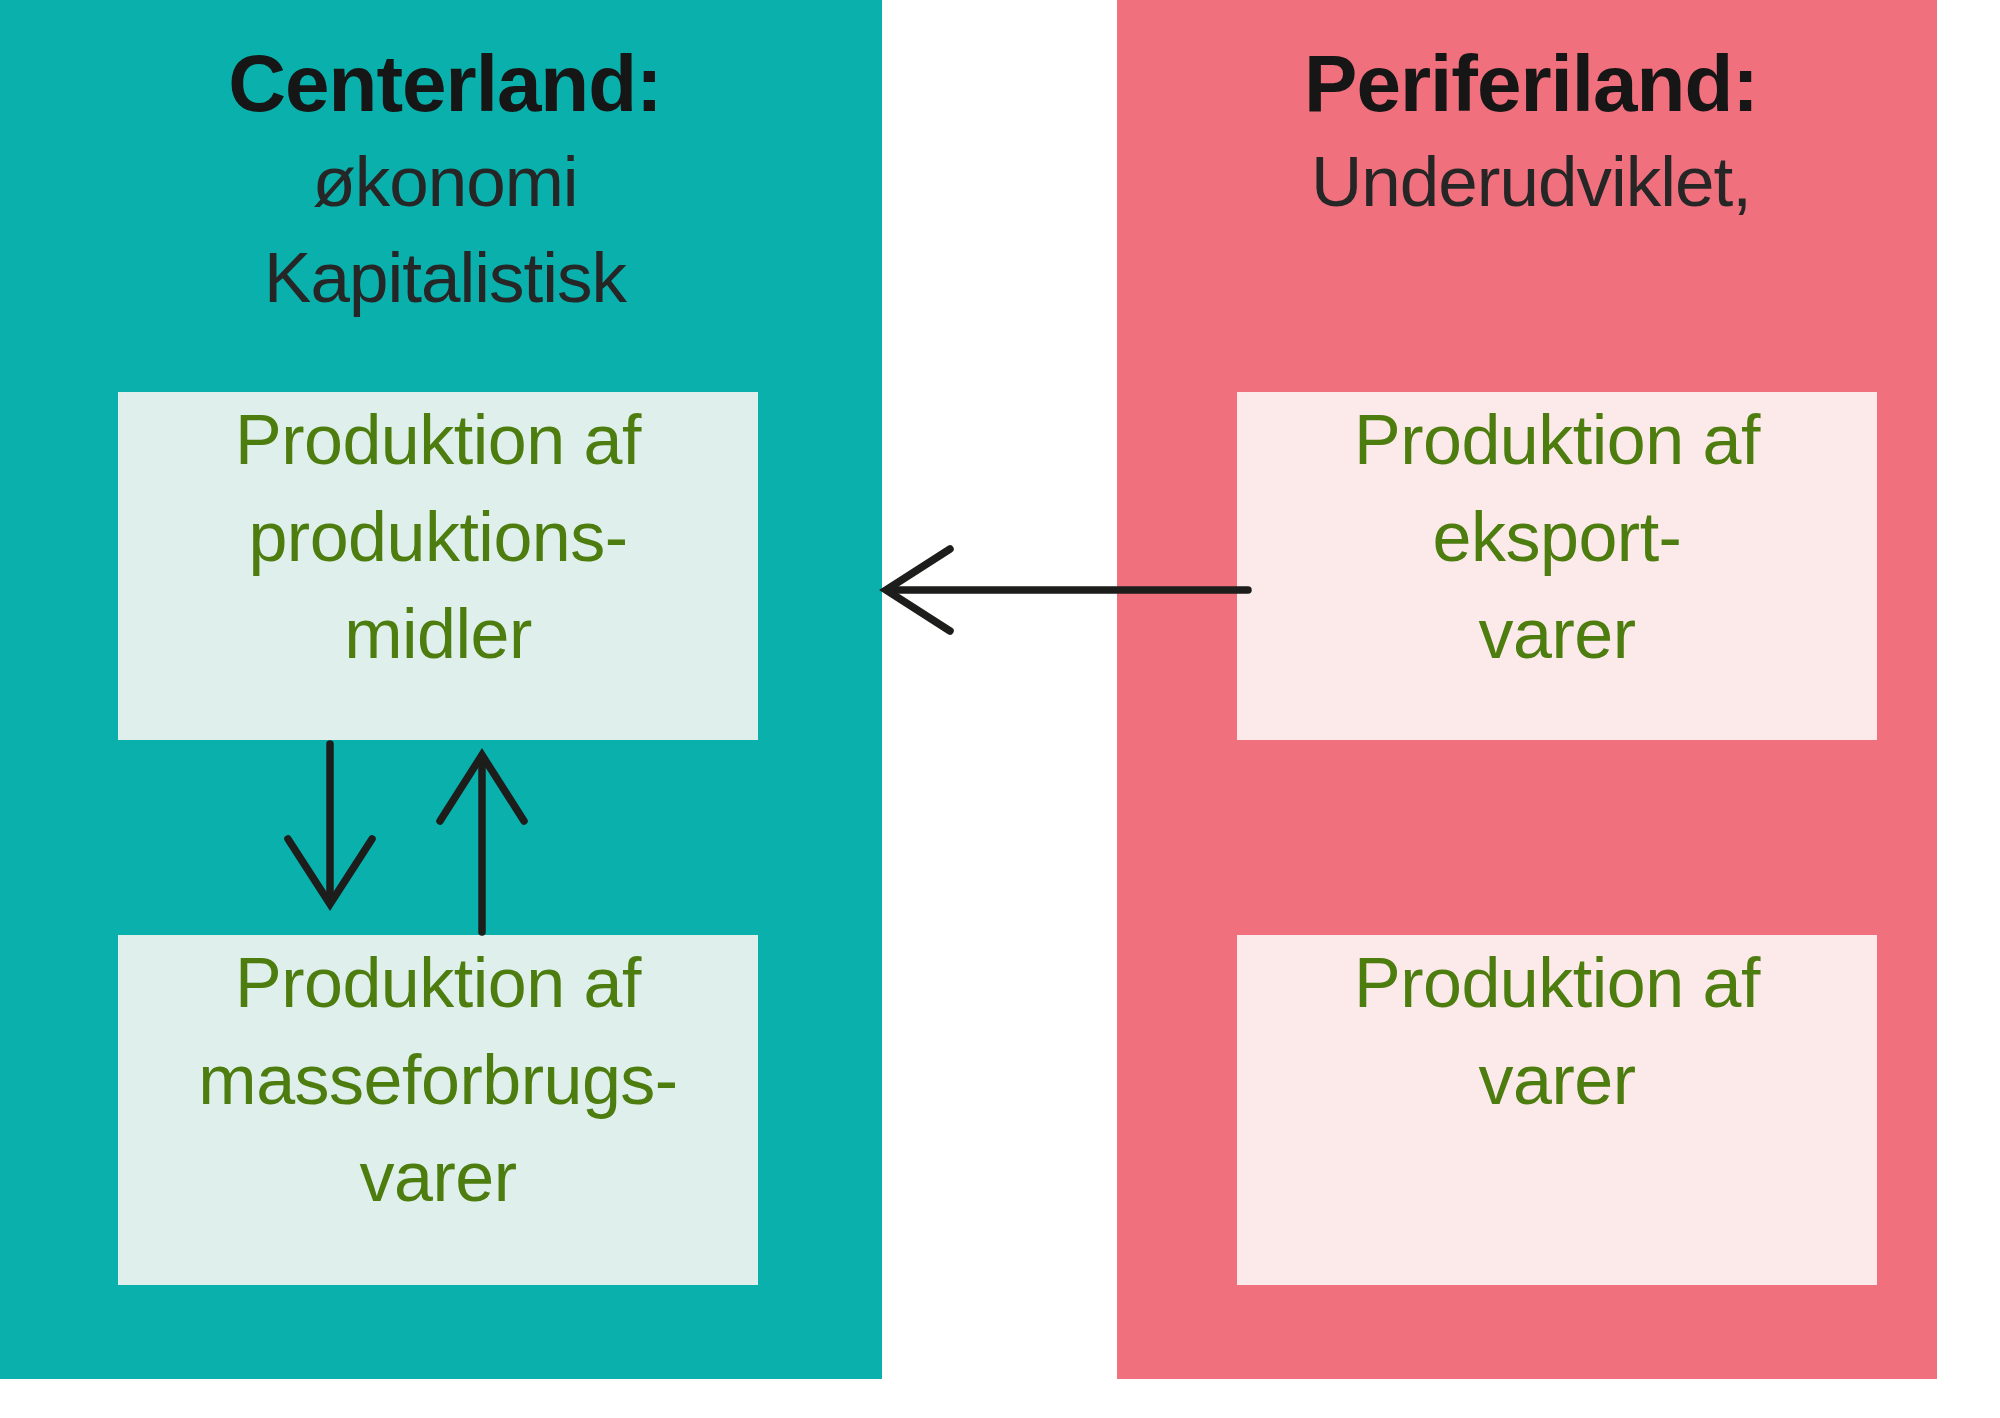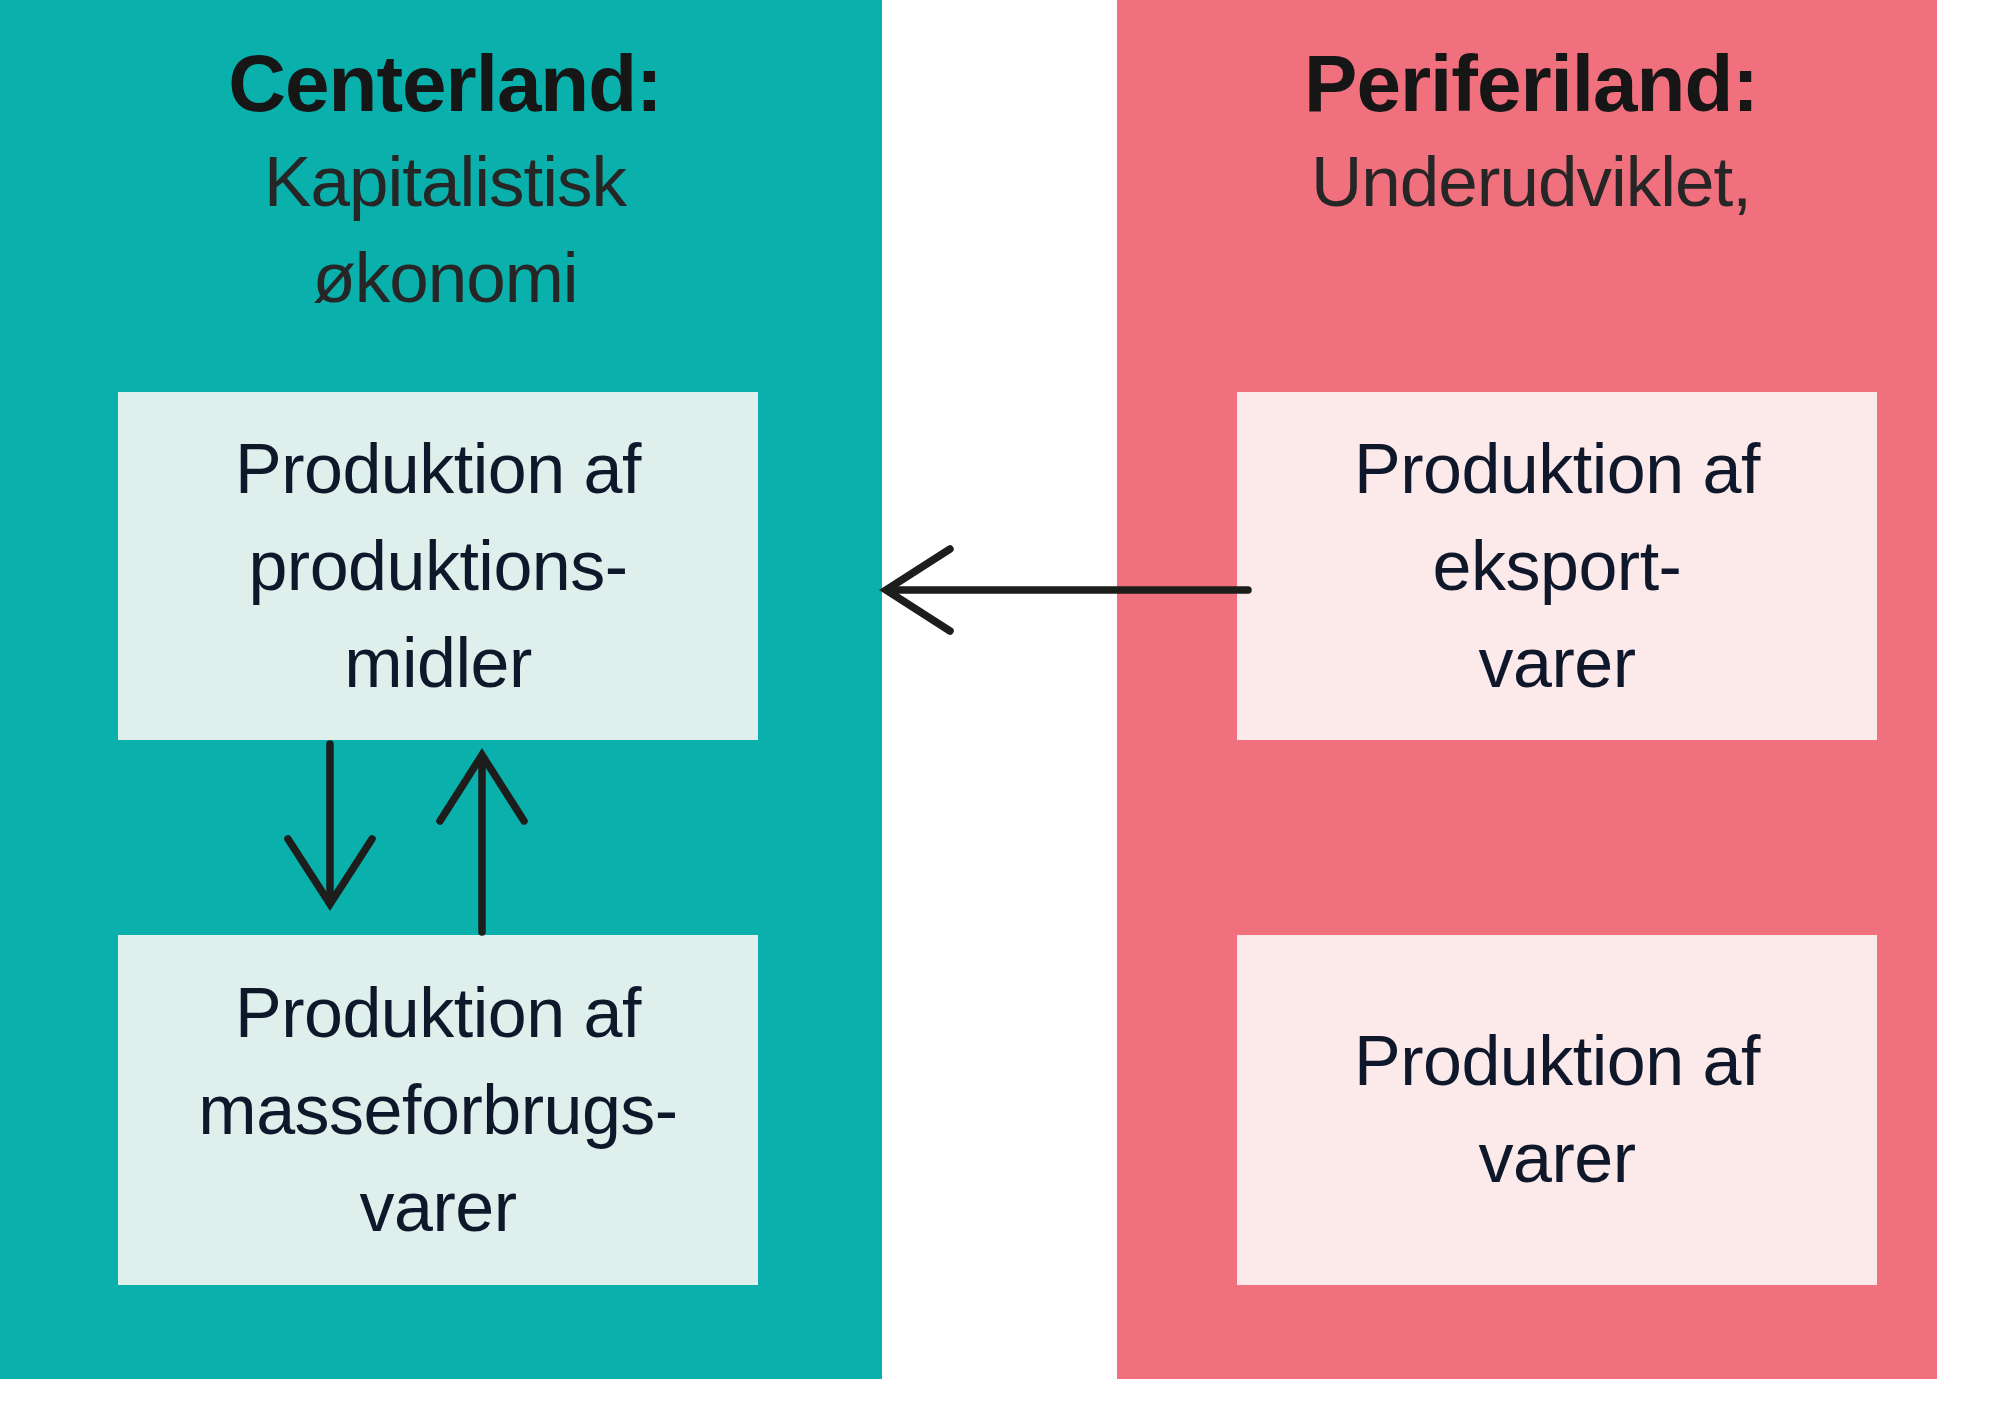--- a/index.html
+++ b/index.html
@@ -34,27 +34,26 @@
     line-height: 96px;
     letter-spacing: -1px;
     color: #262626;
   }
 
   .box {
     position: absolute;
     width: 640px;
     display: flex;
     flex-direction: column;
-    justify-content: center;
     align-items: center;
     text-align: center;
     font-size: 70px;
     line-height: 97px;
     letter-spacing: -0.5px;
-    color: #0f172a;
+    color: #4d7c0f;
   }
   .panel-left  .box { left: 118px; background: #dfefec; }
   .panel-right .box { left: 120px; background: #fce9ea; }
   .box-top    { top: 392px; height: 348px; }
   .box-bottom { top: 935px; height: 350px; }
 
   svg.arrows {
     position: absolute;
     left: 0; top: 0;
     width: 2000px; height: 1418px;
@@ -69,22 +68,22 @@
   }
 </style>
 </head>
 <body>
 
 <div id="stage">
 
   <section class="panel panel-left">
     <header class="heading">
       <div class="title">Centerland:</div>
+      <div class="subtitle">økonomi</div>
       <div class="subtitle">Kapitalistisk</div>
-      <div class="subtitle">økonomi</div>
     </header>
 
     <div class="box box-top">
       <div class="box-line">Produktion af</div>
       <div class="box-line">produktions-</div>
       <div class="box-line">midler</div>
     </div>
 
     <div class="box box-bottom">
       <div class="box-line">Produktion af</div>

